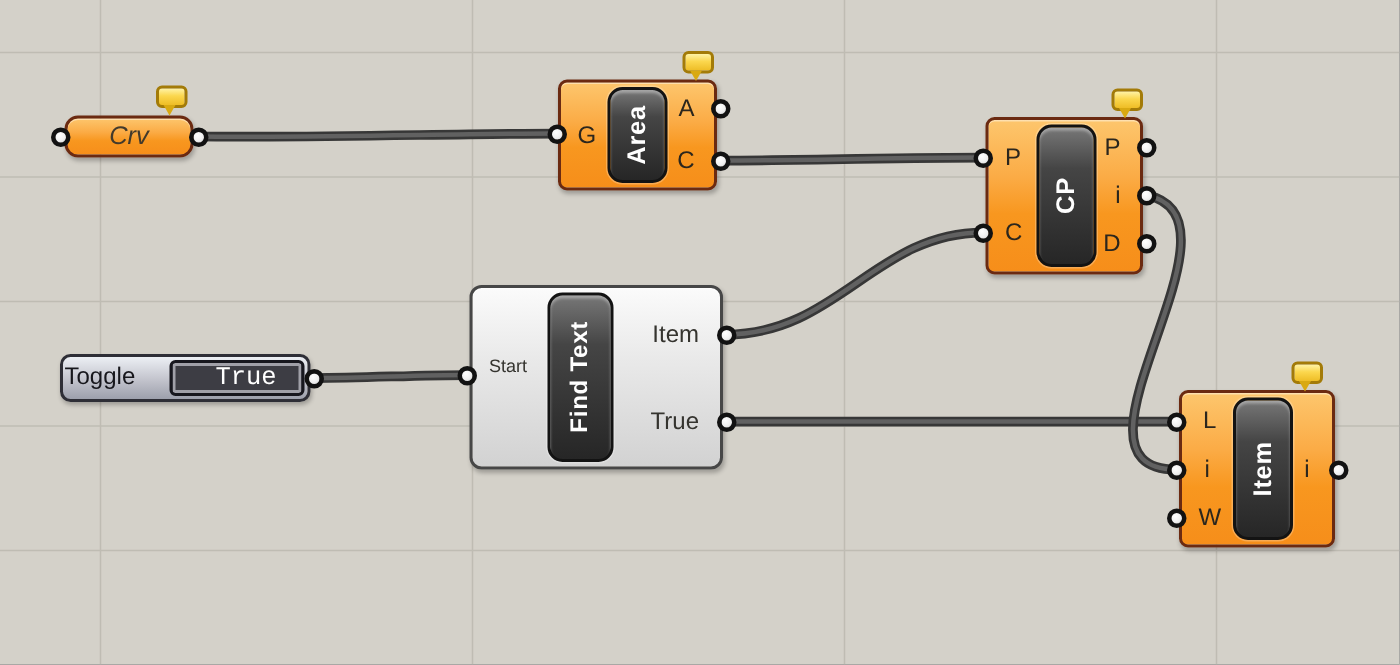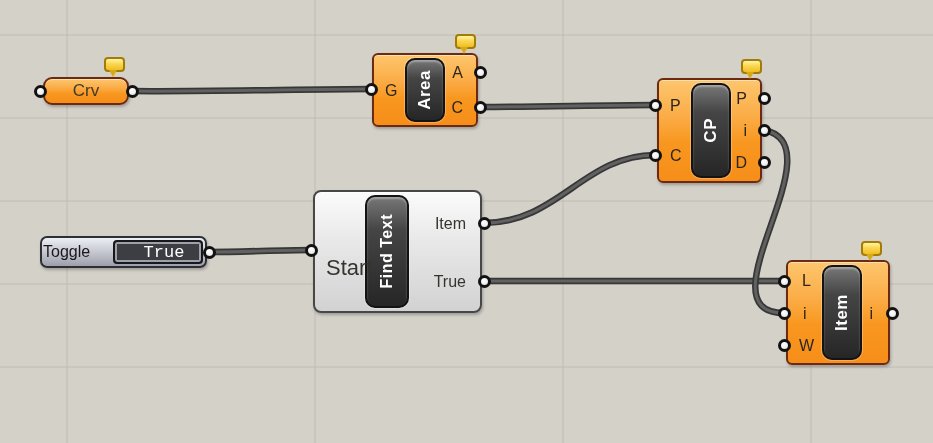--- a/index.html
+++ b/index.html
@@ -31,21 +31,21 @@
     box-shadow:1px 2px 3px rgba(0,0,0,.25);
   }
   .toggle-label{font-size:16px;color:#17171c;padding-left:1px;text-align:right;}
   .toggle-value{
     position:absolute;top:2px;bottom:2px;right:2px;width:74px;
     background:#3d3d44;border:2px solid #17171e;border-radius:4px;
     box-shadow:inset 0 0 0 2px #a0a0a8;
     display:flex;align-items:center;justify-content:center;
     color:#fff;font-family:"Liberation Mono","DejaVu Sans Mono",monospace;font-size:17px;padding-left:12px;
   }
-  .node-label{font-size:17px;color:#433a2b;}
+  .node-label{font-size:17px;color:#433a2b;font-style:italic;}
 
   .capsule{
     position:absolute;top:3px;bottom:3px;box-sizing:border-box;
     background:linear-gradient(180deg,#777 0%,#454545 30%,#262626 100%);
     border:2px solid #131313;border-radius:10px;
     box-shadow:inset 0 2px 2px rgba(255,255,255,.35),0 0 0 1px rgba(255,255,255,.25);
     display:flex;align-items:center;justify-content:center;
   }
   .vtext{
     writing-mode:vertical-rl;transform:rotate(180deg);
@@ -143,21 +143,21 @@
     <div class="toggle-value">
       <span>True</span>
     </div>
   </div>
   <div class="port" style="left:202.5px;top:245.5px;"></div>
 
   <div class="node white" style="left:313px;top:190px;width:169px;height:123px;">
     <div class="capsule" style="left:50px;width:44px;">
       <span class="vtext" style="font-size:16px;">Find Text</span>
     </div>
-    <span class="plabel" style="left:11px;top:76px;font-size:22px;color:#35342f;">Start</span>
+    <span class="plabel" style="left:11px;top:52px;font-size:12px;color:#35342f;">Start</span>
     <span class="plabel r" style="right:14px;top:32px;font-size:16px;color:#35342f;">Item</span>
     <span class="plabel r" style="right:14px;top:90px;font-size:16px;color:#35342f;">True</span>
   </div>
   <div class="port" style="left:304.5px;top:243.5px;"></div>
   <div class="port" style="left:477.5px;top:216.5px;"></div>
   <div class="port" style="left:477.5px;top:274.5px;"></div>
 
   <div class="node orange" style="left:657px;top:78px;width:105px;height:105px;">
     <div class="capsule" style="left:32px;width:40px;">
       <span class="vtext">CP</span>

